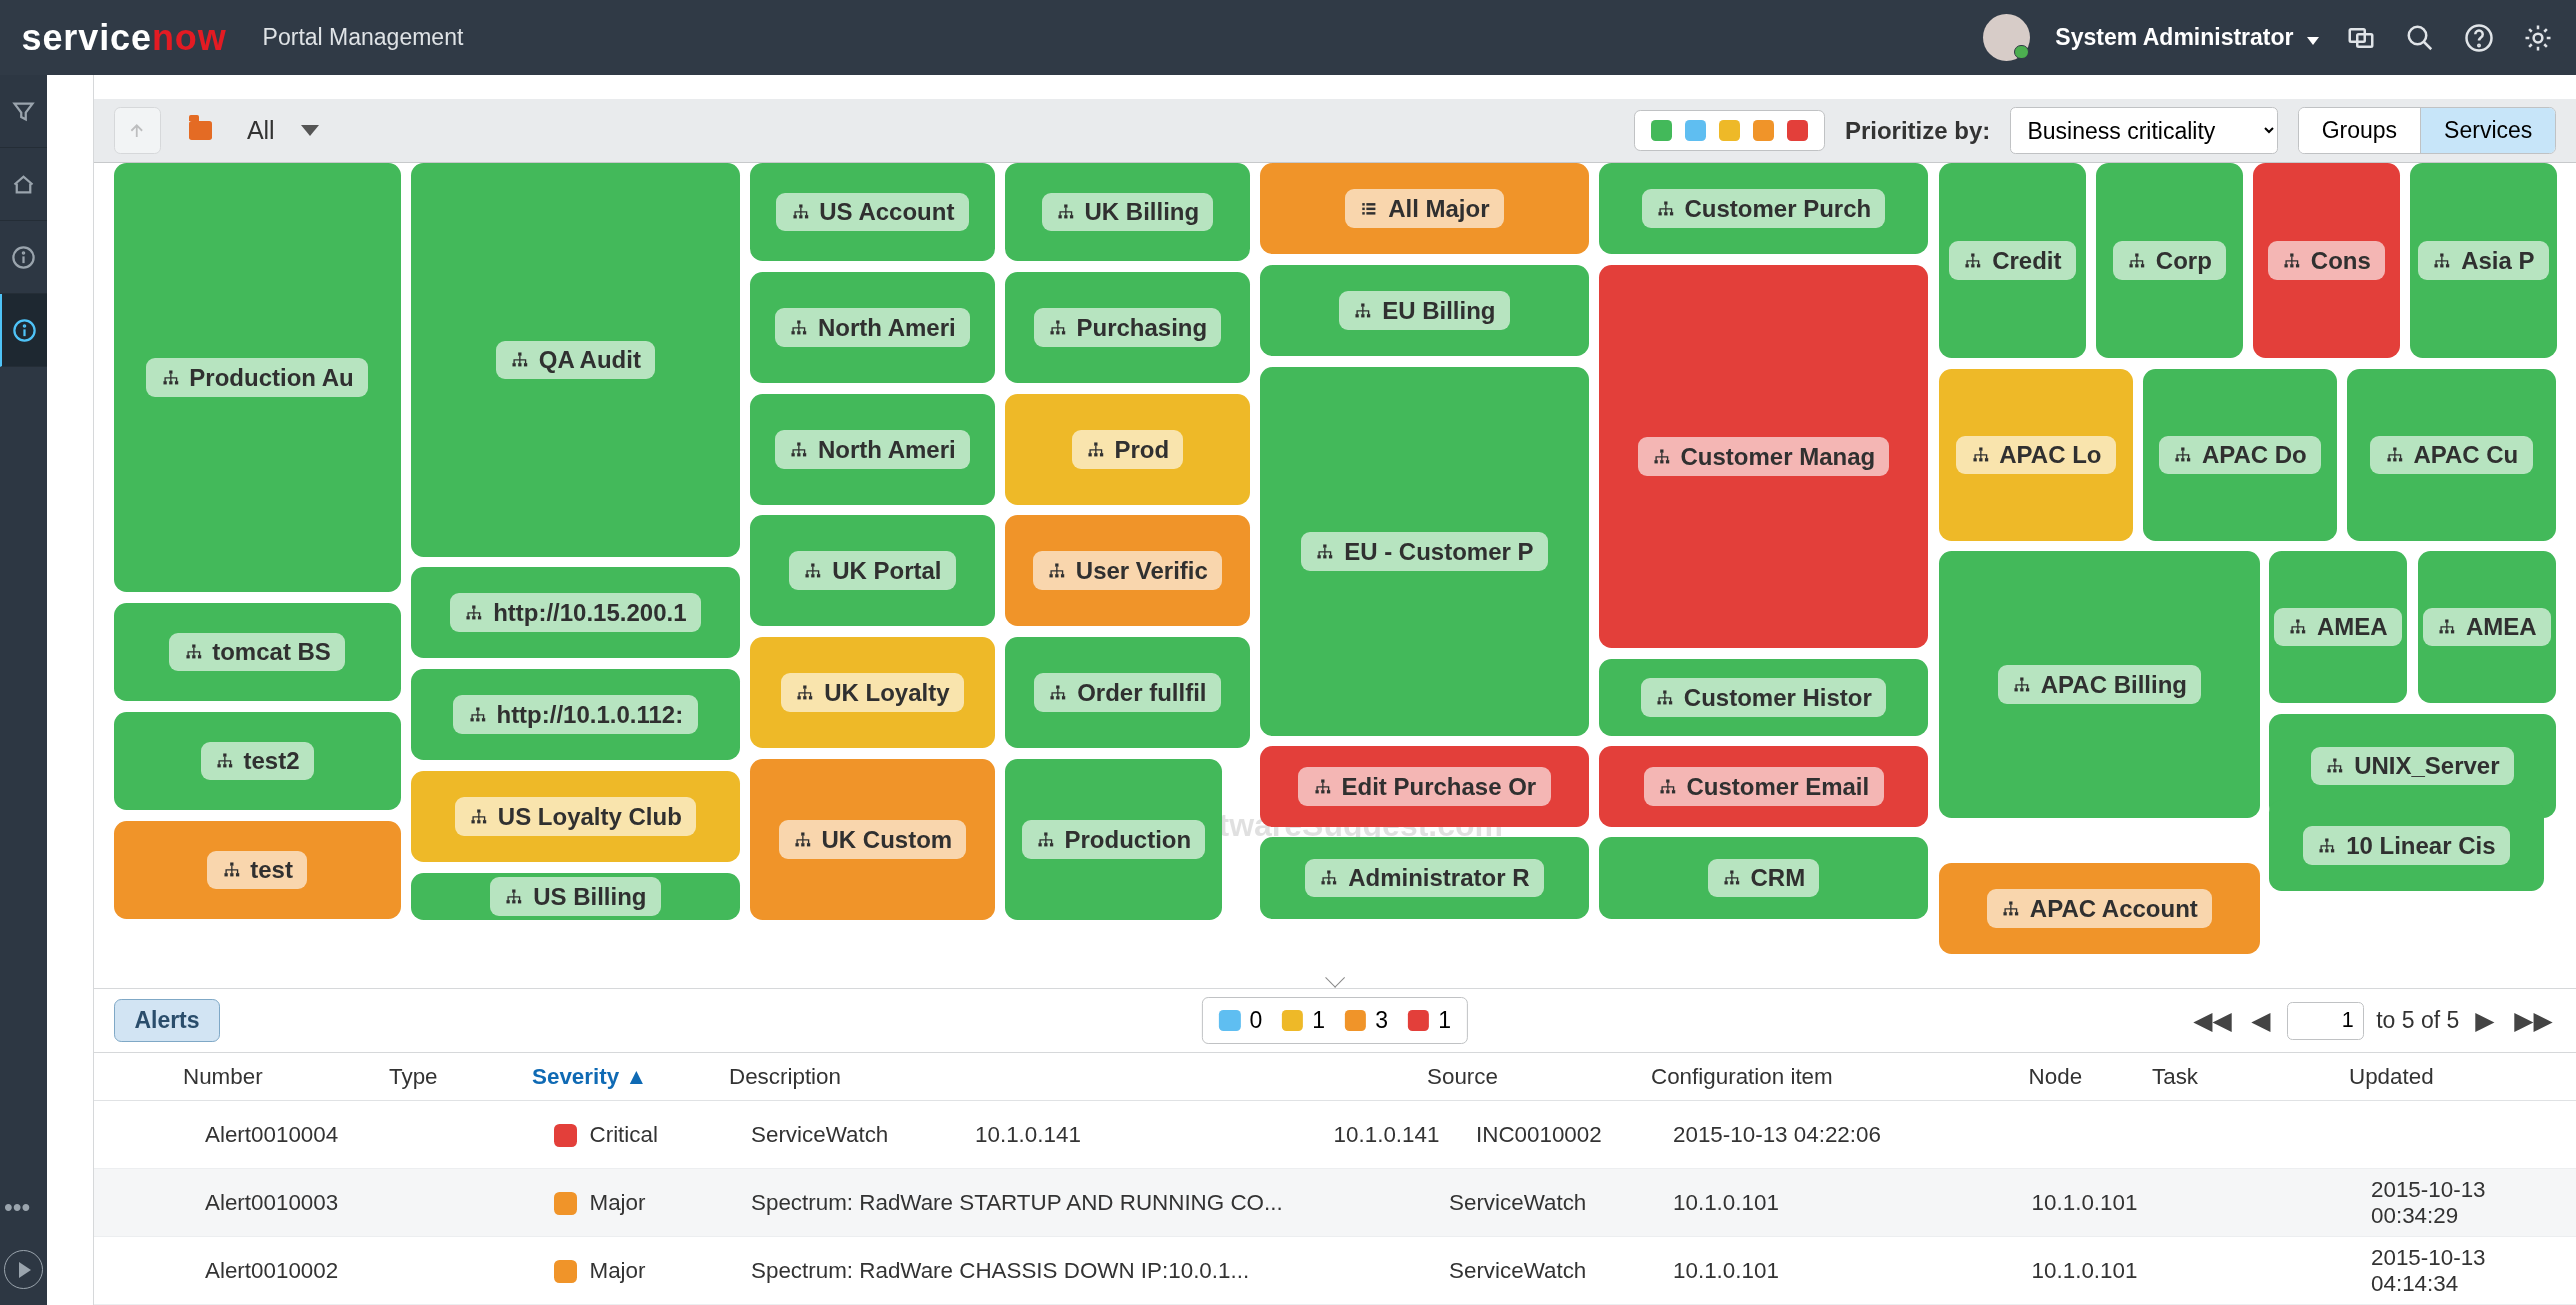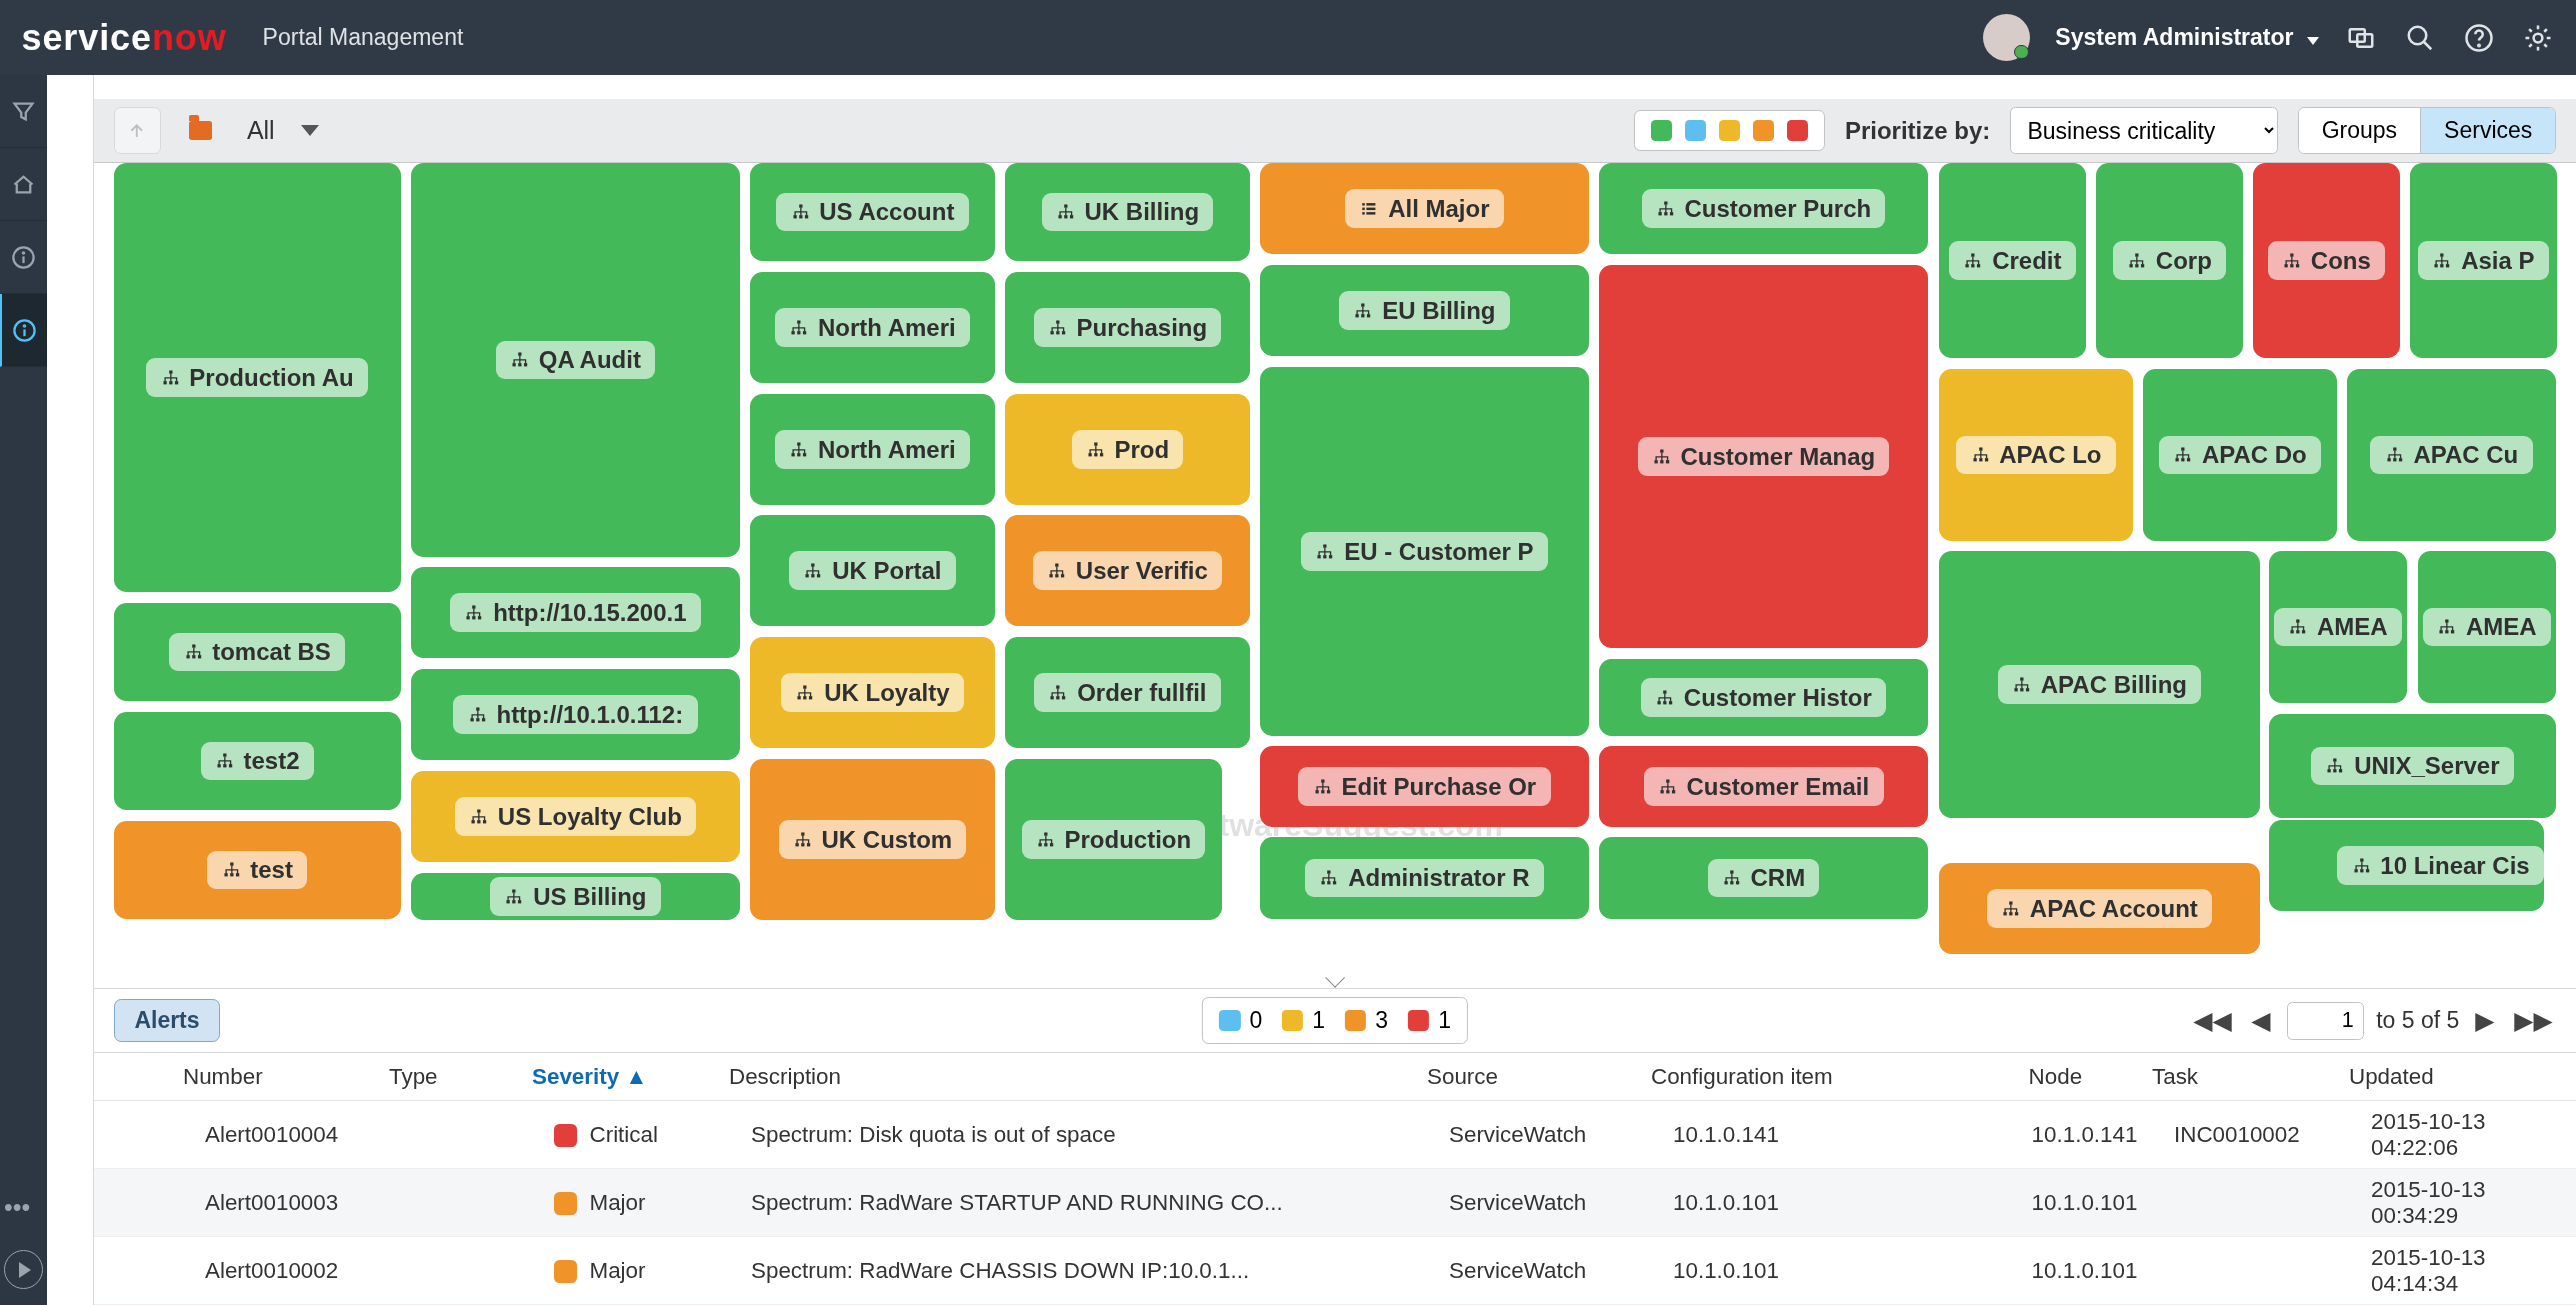--- a/index.html
+++ b/index.html
@@ -695,21 +695,21 @@
           <svg viewBox="0 0 24 24" fill="#303030">
             <rect x="10" y="3" width="4" height="4"></rect>
             <rect x="3" y="16" width="4" height="4"></rect>
             <rect x="10" y="16" width="4" height="4"></rect>
             <rect x="17" y="16" width="4" height="4"></rect>
             <path d="M12 7v5M5 16v-4h14v4M12 12v4" stroke="#303030" stroke-width="1.6" fill="none"></path>
           </svg>
           <span>APAC Account</span>
         </div>
       </div>
-      <div class="tile c-green" style="left: 2175px; top: 657px; width: 275px; height: 91px; justify-content: flex-end;">
+      <div class="tile c-green" style="left: 2175px; top: 637px; width: 275px; height: 91px;">
         <div class="pill">
           <svg viewBox="0 0 24 24" fill="#303030">
             <rect x="10" y="3" width="4" height="4"></rect>
             <rect x="3" y="16" width="4" height="4"></rect>
             <rect x="10" y="16" width="4" height="4"></rect>
             <rect x="17" y="16" width="4" height="4"></rect>
             <path d="M12 7v5M5 16v-4h14v4M12 12v4" stroke="#303030" stroke-width="1.6" fill="none"></path>
           </svg>
           <span>10 Linear Cis</span>
         </div>
@@ -757,21 +757,20 @@
       <div class="col-ci">Configuration item</div>
       <div class="col-node">Node</div>
       <div class="col-task">Task</div>
       <div class="col-upd">Updated</div>
     </div>
     <div id="alerts-rows">
         <div class="alerts-row">
           <div class="col-num">Alert0010004</div>
           <div class="col-type"></div>
           <div class="col-sev" style="color:#333;font-weight:400"><span class="sev-badge" style="background:#e33f3a"></span>Critical</div>
-          <div class="col-desc">Spectrum: Disk quota is out of space</div>
           <div class="col-src">ServiceWatch</div>
           <div class="col-ci">10.1.0.141</div>
           <div class="col-node">10.1.0.141</div>
           <div class="col-task">INC0010002</div>
           <div class="col-upd">2015-10-13 04:22:06</div>
         </div>
         <div class="alerts-row">
           <div class="col-num">Alert0010003</div>
           <div class="col-type"></div>
           <div class="col-sev" style="color:#333;font-weight:400"><span class="sev-badge" style="background:#f09429"></span>Major</div>

